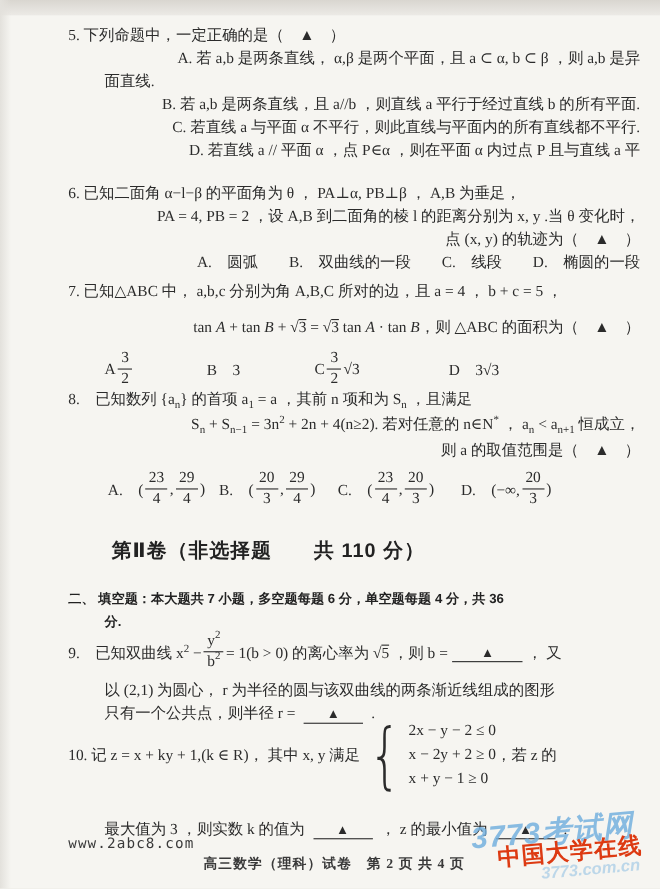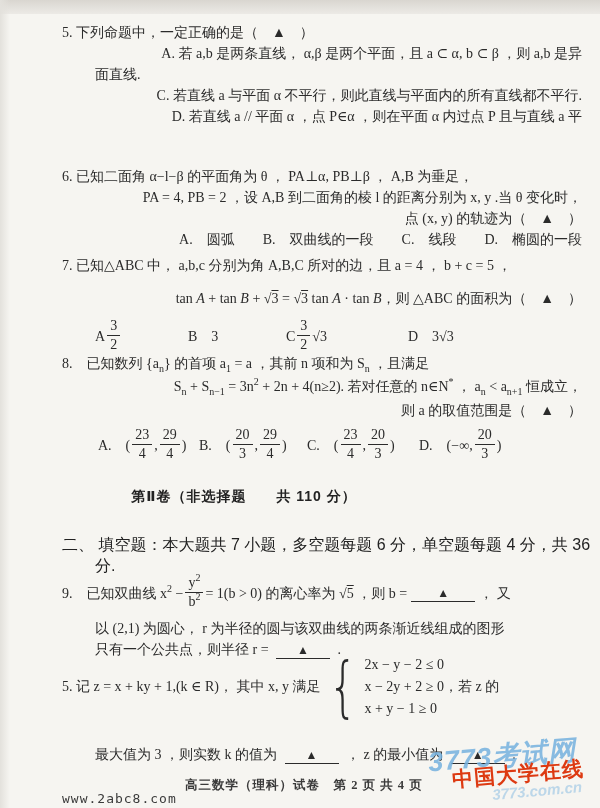--- a/index.html
+++ b/index.html
@@ -26,48 +26,49 @@
   .blank{display:inline-block;min-width:48px;border-bottom:1.4px solid #2b2b2b;
     text-align:center;font-size:12px;padding:0 3px;margin:0 4px;line-height:15px;}
   .optrow{display:flex;align-items:center;white-space:nowrap;}
   .opt{display:inline-flex;align-items:center;}
   .q7row{padding-left:33px;height:44px;}
   .q7row .oa{width:80px;}.q7row .ob{width:98px;margin-left:13px;}.q7row .oc{width:122px;}
   .q8row{padding-left:36px;height:48px;}
   .q8row .oa{width:101px;}.q8row .ob{width:108px;}.q8row .oc{width:112px;}
   .sec-title{position:absolute;left:0;width:488px;text-align:center;
     font-family:"Liberation Sans","DejaVu Sans",sans-serif;
-    font-weight:700;font-size:14px;letter-spacing:1px;color:#222;}
+    font-weight:700;font-size:18px;letter-spacing:1px;color:#222;}
   .intro{font-family:"Liberation Sans","DejaVu Sans",sans-serif;
-    font-weight:400;font-size:16px;color:#222;}
+    font-weight:700;font-size:12px;color:#222;}
   .mrow{display:flex;align-items:center;white-space:nowrap;}
   .brace{font-family:"DejaVu Sans",sans-serif;font-size:66px;font-weight:100;
     line-height:0.95;transform:scaleX(0.7);display:inline-block;margin:0 0 0 2px;color:#2b2b2b;}
   .sys{display:inline-block;text-align:left;line-height:22px;}
-  .footer-left{position:absolute;left:62px;top:791px;
+  .footer-left{position:absolute;left:62px;top:760px;
     font-family:"DejaVu Sans Mono",monospace;font-size:13px;letter-spacing:1px;color:#3a3a3a;}
   .footer-center{position:absolute;left:185px;top:777px;font-size:12.5px;
     letter-spacing:1px;color:#3a3a3a;font-weight:600;}
   .wm{position:absolute;font-family:"Liberation Sans","DejaVu Sans",sans-serif;
     font-weight:700;font-style:italic;transform:rotate(-5deg);white-space:nowrap;}
   .wm1{left:428px;top:738px;font-size:27px;color:rgba(116,176,222,0.85);letter-spacing:1px;}
   .wm2{left:452px;top:760px;font-size:21px;color:#dd3a12;font-style:normal;letter-spacing:1px;}
   .wm3{left:492px;top:782px;font-size:15px;color:rgba(140,190,225,0.55);}
 </style>
 </head>
 <body>
 
 <div class="paper">
   <div class="edge-top"></div>
   <div class="edge-left"></div>
 
   <div class="blk" style="top:22px">
     <div class="ln">5. 下列命题中，一定正确的是（　▲　）</div>
     <div class="ln ind1">A. 若 a,b 是两条直线， α,β 是两个平面，且 a ⊂ α, b ⊂ β ，则 a,b 是异</div>
     <div class="ln ind2">面直线.</div>
+    <div class="ln ind1">B. 若 a,b 是两条直线，且 a//b ，则直线 a 平行于经过直线 b 的所有平面.</div>
     <div class="ln ind1">C. 若直线 a 与平面 α 不平行，则此直线与平面内的所有直线都不平行.</div>
     <div class="ln ind1">D. 若直线 a // 平面 α ，点 P∈α ，则在平面 α 内过点 P 且与直线 a 平</div>
   </div>
 
   <div class="blk" style="top:166px">
     <div class="ln">6. 已知二面角 α−l−β 的平面角为 θ ， PA⊥α, PB⊥β ， A,B 为垂足，</div>
     <div class="ln ind1">PA = 4, PB = 2 ，设 A,B 到二面角的棱 l 的距离分别为 x, y .当 θ 变化时，</div>
     <div class="ln ind1">点 (x, y) 的轨迹为（　▲　）</div>
     <div class="ln ind1">A.　圆弧　　B.　双曲线的一段　　C.　线段　　D.　椭圆的一段</div>
   </div>
@@ -172,21 +173,21 @@
     <div class="ln ind2" style="margin-top:2px">以 (2,1) 为圆心， r 为半径的圆与该双曲线的两条渐近线组成的图形</div>
     <div class="ln ind2">
       <span>只有一个公共点，则半径 r =</span>
       <span class="blank"><span>▲</span></span>
       <span>.</span>
     </div>
   </div>
 
   <div class="blk" style="top:652px">
     <div class="mrow" style="height:70px">
-      <span>5. 记 z = x + ky + 1,(k ∈ R)， 其中 x, y 满足</span>
+      <span>10. 记 z = x + ky + 1,(k ∈ R)， 其中 x, y 满足</span>
       <span class="brace">{</span>
       <span class="sys">
         <span style="display:block">2x − y − 2 ≤ 0</span>
         <span style="display:block">x − 2y + 2 ≥ 0</span>
         <span style="display:block">x + y − 1 ≥ 0</span>
       </span>
       <span>，若 z 的</span>
     </div>
     <div class="ln ind2" style="margin-top:22px">
       <span>最大值为 3 ，则实数 k 的值为</span>

